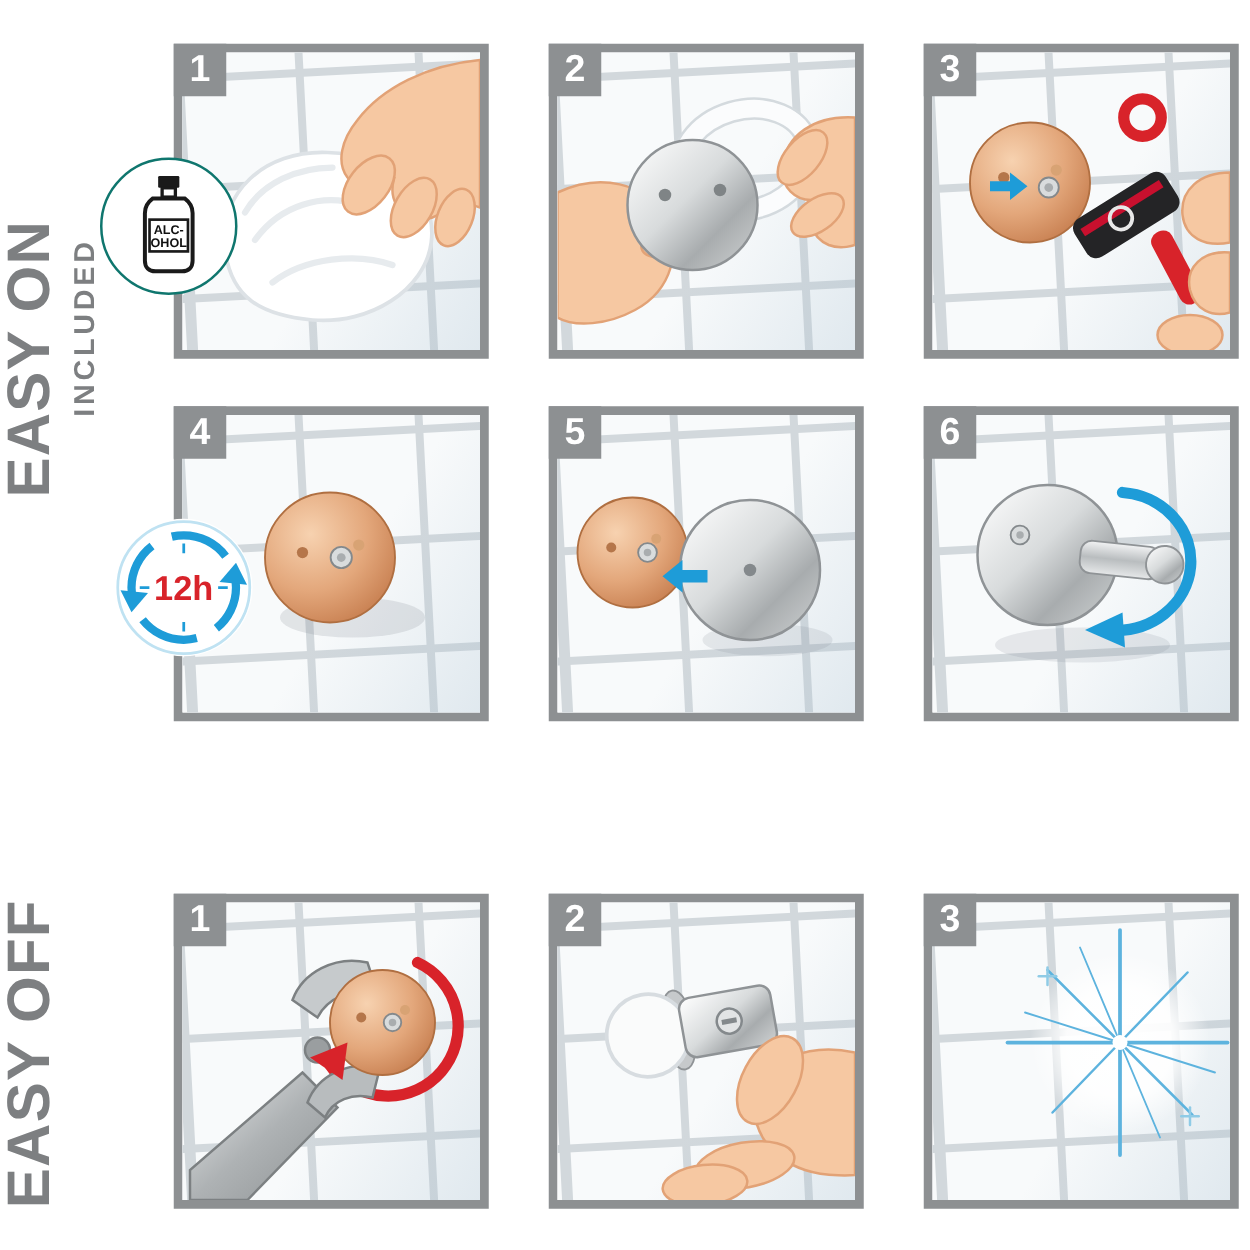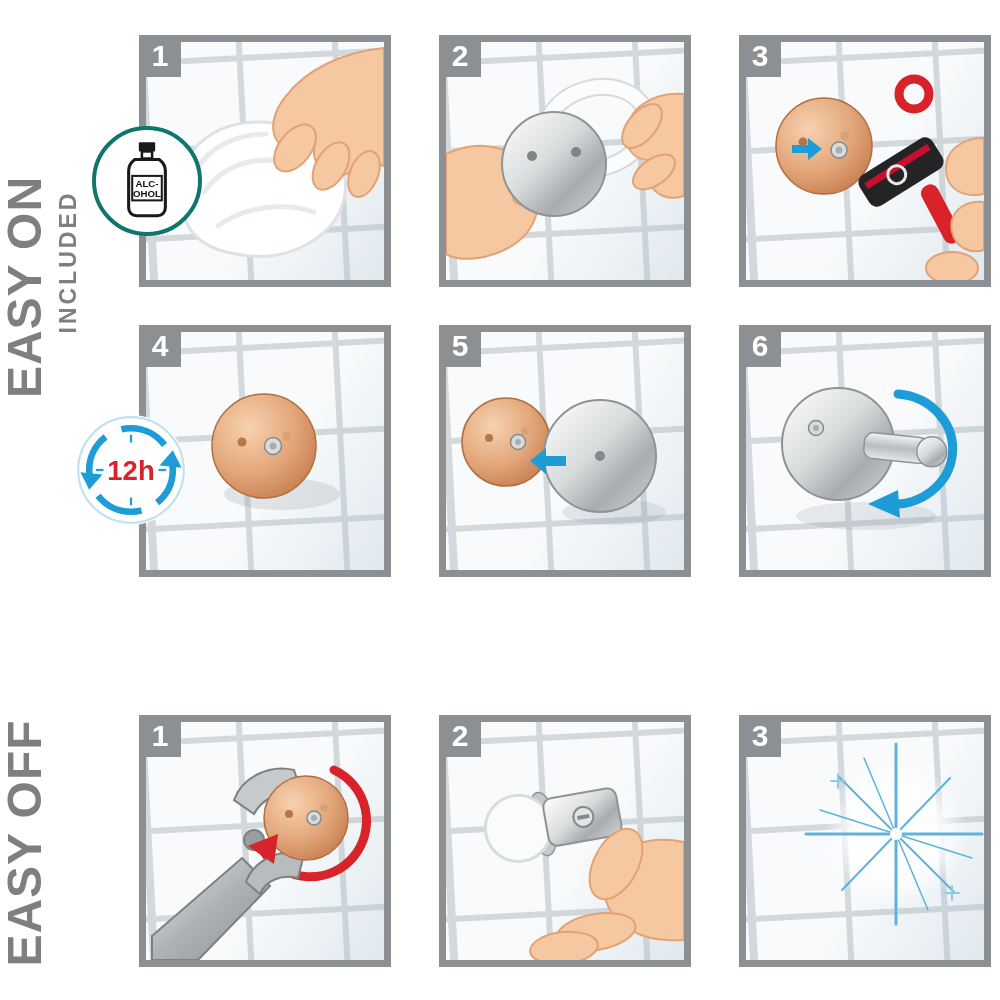--- a/index.html
+++ b/index.html
@@ -36,22 +36,22 @@
     position:absolute;top:-7px;left:-7px;width:42px;height:42px;background:#8d9092;
     color:#ffffff;font-size:30px;font-weight:bold;display:flex;align-items:center;
     justify-content:center;z-index:3;
   }
 
   
   .round-badge{
     position:absolute;width:110px;height:110px;border-radius:50%;background:#ffffff;
     box-sizing:border-box;z-index:5;display:flex;align-items:center;justify-content:center;
   }
-  #alcohol-badge{left:92px;top:126px;border:4px solid #0f766e;}
-  #time-badge{left:76px;top:415px;}
+  #alcohol-badge{left:80px;top:126px;border:2px solid #0f766e;}
+  #time-badge{left:92px;top:415px;}
   .round-badge svg{width:100%;height:100%;}
 </style>
 </head>
 <body>
 
 <div class="vlabel big" style="left:24px;top:287px;">EASY ON</div>
 <div class="vlabel small" style="left:68px;top:262px;">INCLUDED</div>
 <div class="vlabel big" style="left:24px;top:843px;">EASY OFF</div>
 
 <div class="round-badge" id="alcohol-badge">

